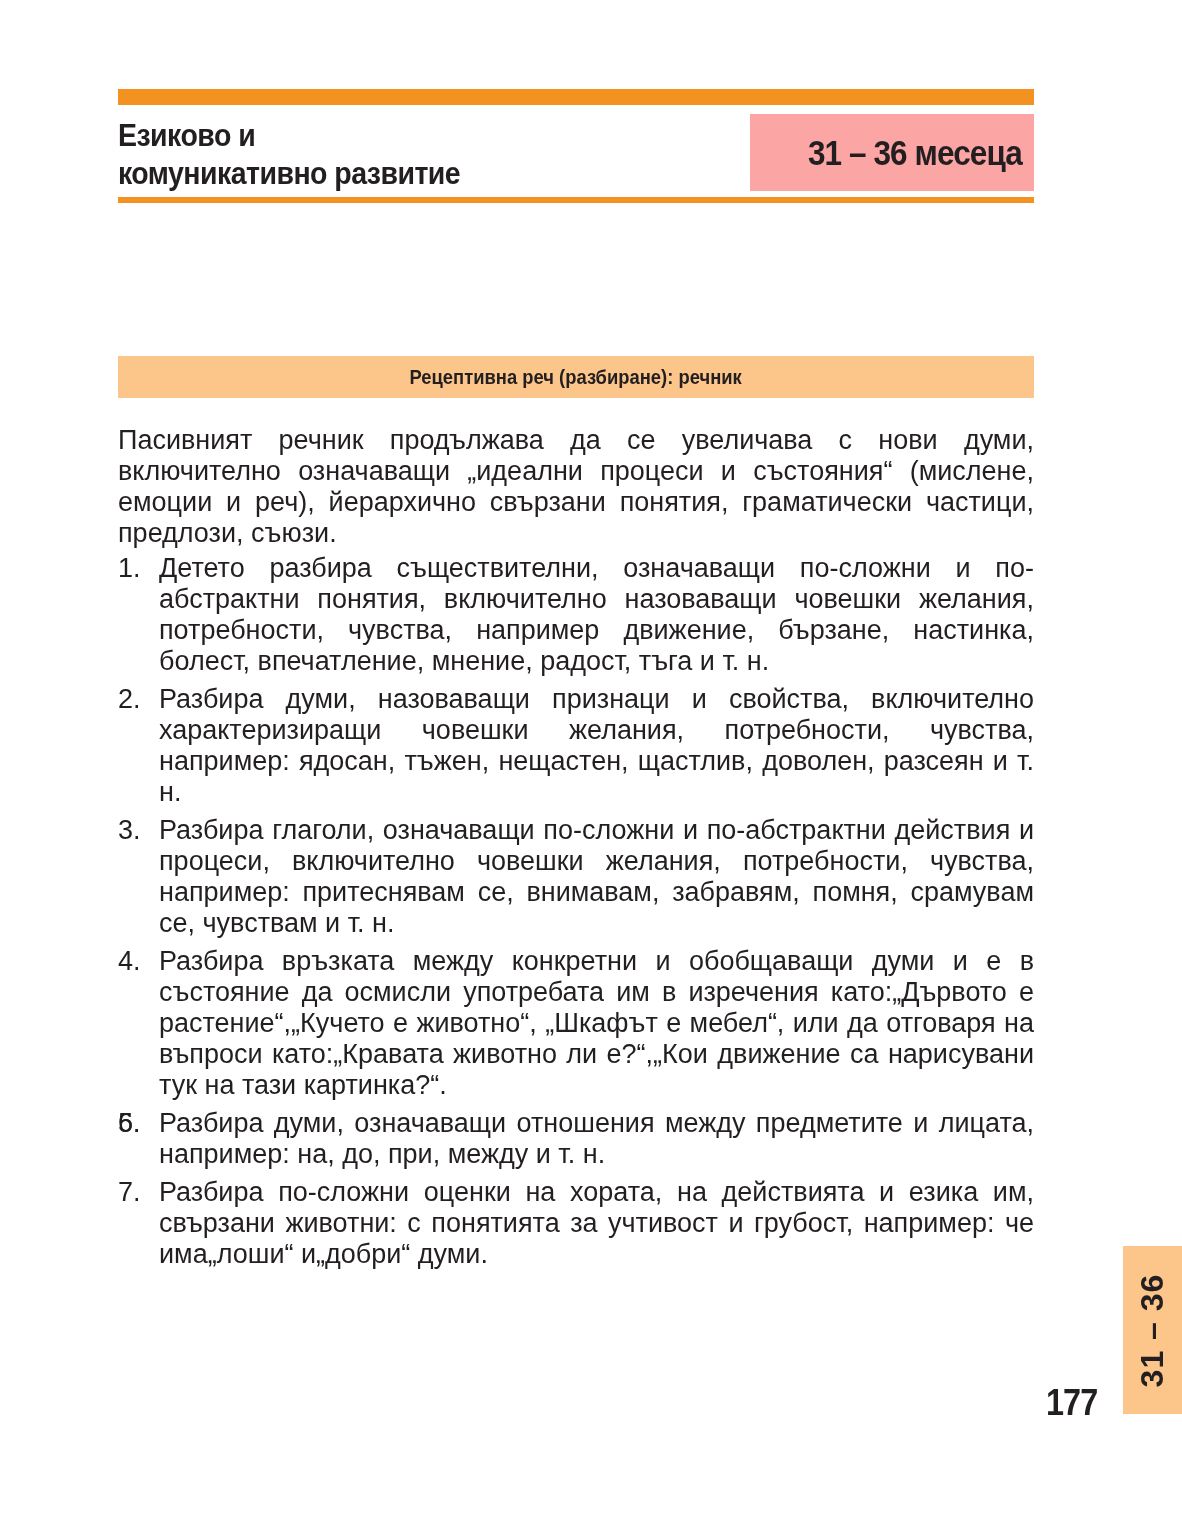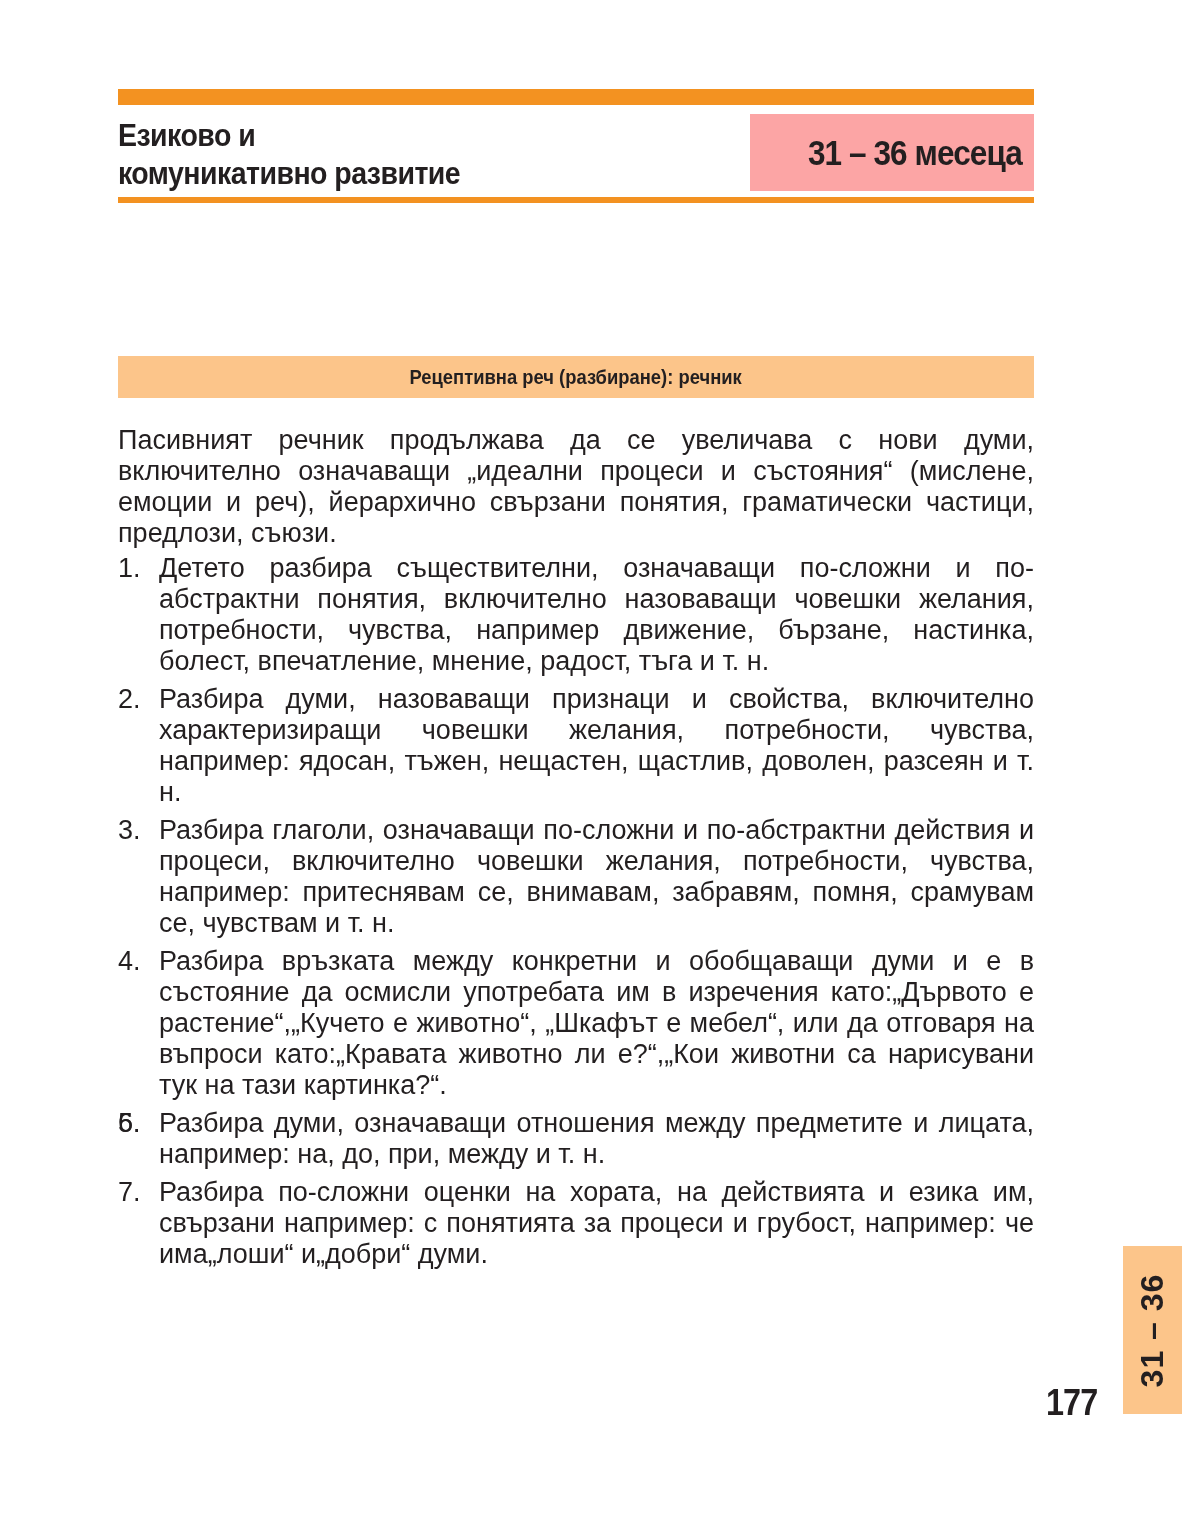--- a/index.html
+++ b/index.html
@@ -59,23 +59,23 @@
 <div class="subheader">
   <span>Рецептивна реч (разбиране): речник</span>
 </div>
 
 <div class="content">
   <p class="intro">Пасивният речник продължава да се увеличава с нови думи, включително означаващи „идеални процеси и състояния“ (мислене, емоции и реч), йерархично свързани понятия, граматически частици, предлози, съюзи.</p>
   <ol>
     <li><span class="num">1.</span><span>Детето разбира съществителни, означаващи по-сложни и по-абстрактни понятия, включително назоваващи човешки желания, потребности, чувства, например движение, бързане, настинка, болест, впечатление, мнение, радост, тъга и т. н.</span></li>
     <li><span class="num">2.</span><span>Разбира думи, назоваващи  признаци и свойства, включително характеризиращи човешки желания, потребности, чувства, например: ядосан, тъжен, нещастен, щастлив, доволен, разсеян и т. н.</span></li>
     <li><span class="num">3.</span><span>Разбира глаголи, означаващи по-сложни и по-абстрактни действия и процеси, включително човешки желания, потребности, чувства, например:  притеснявам се, внимавам, забравям, помня, срамувам се, чувствам и т. н.</span></li>
-    <li><span class="num">4.</span><span>Разбира връзката между конкретни  и обобщаващи думи и е в състояние да осмисли употребата им в изречения като:„Дървото е растение“,„Кучето е животно“, „Шкафът е мебел“, или да отговаря на въпроси като:„Кравата животно ли е?“,„Кои животни са нарисувани тук на тази картинка?“.</span></li>
+    <li><span class="num">4.</span><span>Разбира връзката между конкретни  и обобщаващи думи и е в състояние да осмисли употребата им в изречения като:„Дървото е растение“,„Кучето е животно“, „Шкафът е мебел“, или да отговаря на въпроси като:„Кравата животно ли е?“,„Кои движение са нарисувани тук на тази картинка?“.</span></li>
     <li><span class="num">5.</span></li>
     <li><span class="num">6.</span><span>Разбира думи, означаващи отношения между предметите и лицата, например: на, до, при, между и т. н.</span></li>
-    <li><span class="num">7.</span><span>Разбира по-сложни оценки на хората, на действията и езика им, свързани например: с понятията за процеси и грубост, например: че има„лоши“ и„добри“ думи.</span></li>
+    <li><span class="num">7.</span><span>Разбира по-сложни оценки на хората, на действията и езика им, свързани животни: с понятията за учтивост и грубост, например: че има„лоши“ и„добри“ думи.</span></li>
   </ol>
 </div>
 
 <div class="page-number">177</div>
 <div class="side-tab">
   <span>31 – 36</span>
 </div>
 
 </body></html>

